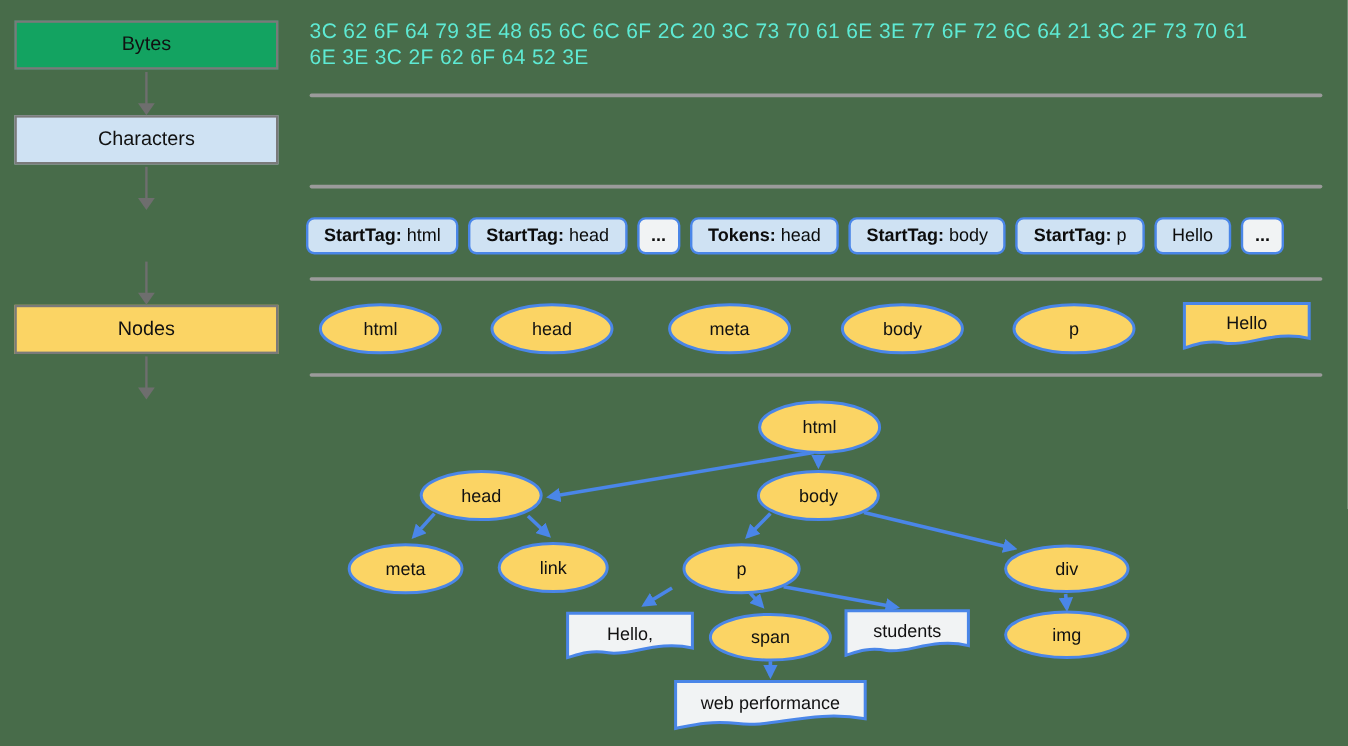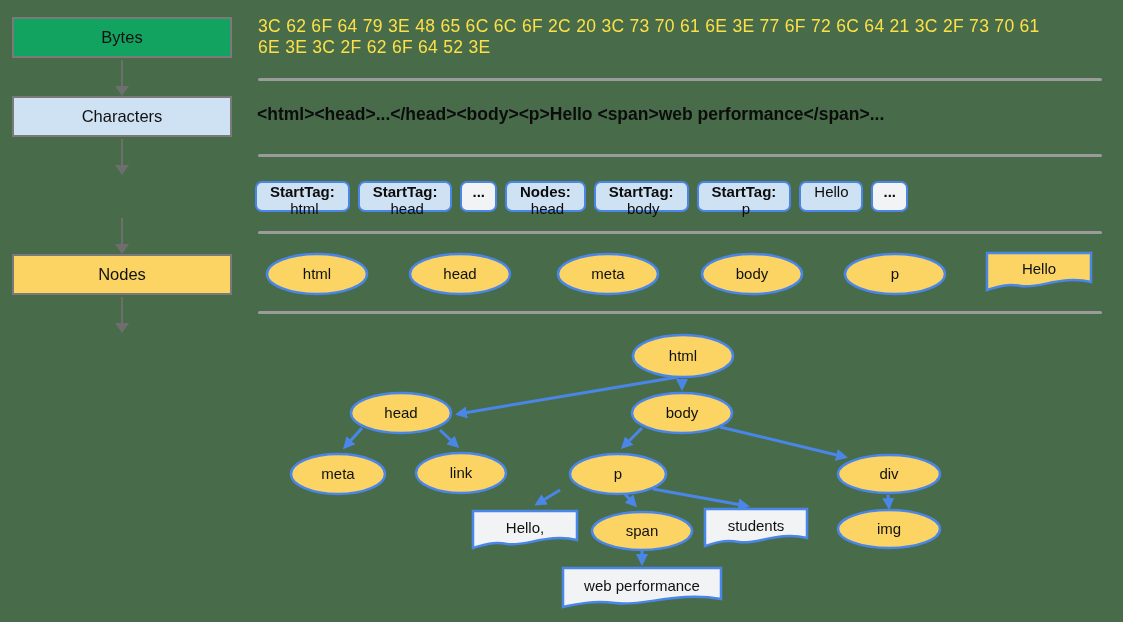--- a/index.html
+++ b/index.html
@@ -14,28 +14,28 @@
   .stage-green  { background:#13A361; }
   .stage-blue   { background:#CFE2F3; }
   .stage-yellow { background:#FBD464;justify-content:center; }
   .vline { position:absolute; left:121px; width:2px; height:28px; background:#6E6E6E; }
   .ahead { position:absolute; left:115px; width:0; height:0;
     border-left:7px solid transparent; border-right:7px solid transparent;
     border-top:10px solid #6E6E6E; }
 
   
   .bytes-text { position:absolute; left:258px; top:16px; font-size:17.5px; line-height:21px;
-    color:#fde047; white-space:nowrap; letter-spacing:0.3px; }
+    color:#5eead4; white-space:nowrap; letter-spacing:0.3px; }
   .chars-text { position:absolute; left:257px; top:104px; font-size:17.5px; font-weight:bold;
     color:#0c0c0c; white-space:nowrap; }
   .sep { position:absolute; left:258px; width:844px; height:3px; background:#9B9B9B; border-radius:2px; }
 
   #tokens-row { position:absolute; left:255px; top:181px; height:31px; display:flex; gap:8px; }
   .token { height:31px; border:2.5px solid #4A86E8; border-radius:7px; background:#CFE2F3;
-    display:flex; align-items:center; padding:0 13px; font-size:15px; color:#0c0c0c; white-space:nowrap;flex-direction:column; }
+    display:flex; align-items:center; padding:0 13px; font-size:15px; color:#0c0c0c; white-space:nowrap; }
   .token b { font-weight:bold; }
   .token.ellipsis { background:#F1F3F4; padding:0 10px; font-weight:bold; }
 
   svg { position:absolute; overflow:visible; }
   #svg-nodes { left:255px; top:246px; }
   #svg-dom   { left:255px; top:330px; }
   .node-ell  { fill:#FBD464; stroke:#4A86E8; stroke-width:2.5; }
   .flag-white{ fill:#F1F3F4; stroke:#4A86E8; stroke-width:2.5; }
   .flag-yellow{ fill:#FBD464; stroke:#4A86E8; stroke-width:2.5; }
   .svg-label { font-family:"Liberation Sans","DejaVu Sans",sans-serif; font-size:15px; fill:#111;
@@ -66,36 +66,35 @@
   <div class="vline" style="top:297px"></div>
   <div class="ahead" style="top:323px"></div>
 
   <div class="bytes-text">
     <div>3C 62 6F 64 79 3E 48 65 6C 6C 6F 2C 20 3C 73 70 61 6E 3E 77 6F 72 6C 64 21 3C 2F 73 70 61</div>
     <div>6E 3E 3C 2F 62 6F 64 52 3E</div>
   </div>
 
   <div class="sep" style="top:78px"></div>
 
-  <div class="chars-text">&lt;html&gt;&lt;head&gt;...&lt;/head&gt;&lt;body&gt;&lt;p&gt;Hello &lt;span&gt;web performance&lt;/span&gt;...</div>
 
   <div class="sep" style="top:154px"></div>
 
   <div id="tokens-row">
       <div class="token">
         <b>StartTag:</b>
         <span>&nbsp;html</span>
       </div>
       <div class="token">
         <b>StartTag:</b>
         <span>&nbsp;head</span>
       </div>
       <div class="token ellipsis">...</div>
       <div class="token">
-        <b>Nodes:</b>
+        <b>Tokens:</b>
         <span>&nbsp;head</span>
       </div>
       <div class="token">
         <b>StartTag:</b>
         <span>&nbsp;body</span>
       </div>
       <div class="token">
         <b>StartTag:</b>
         <span>&nbsp;p</span>
       </div>

